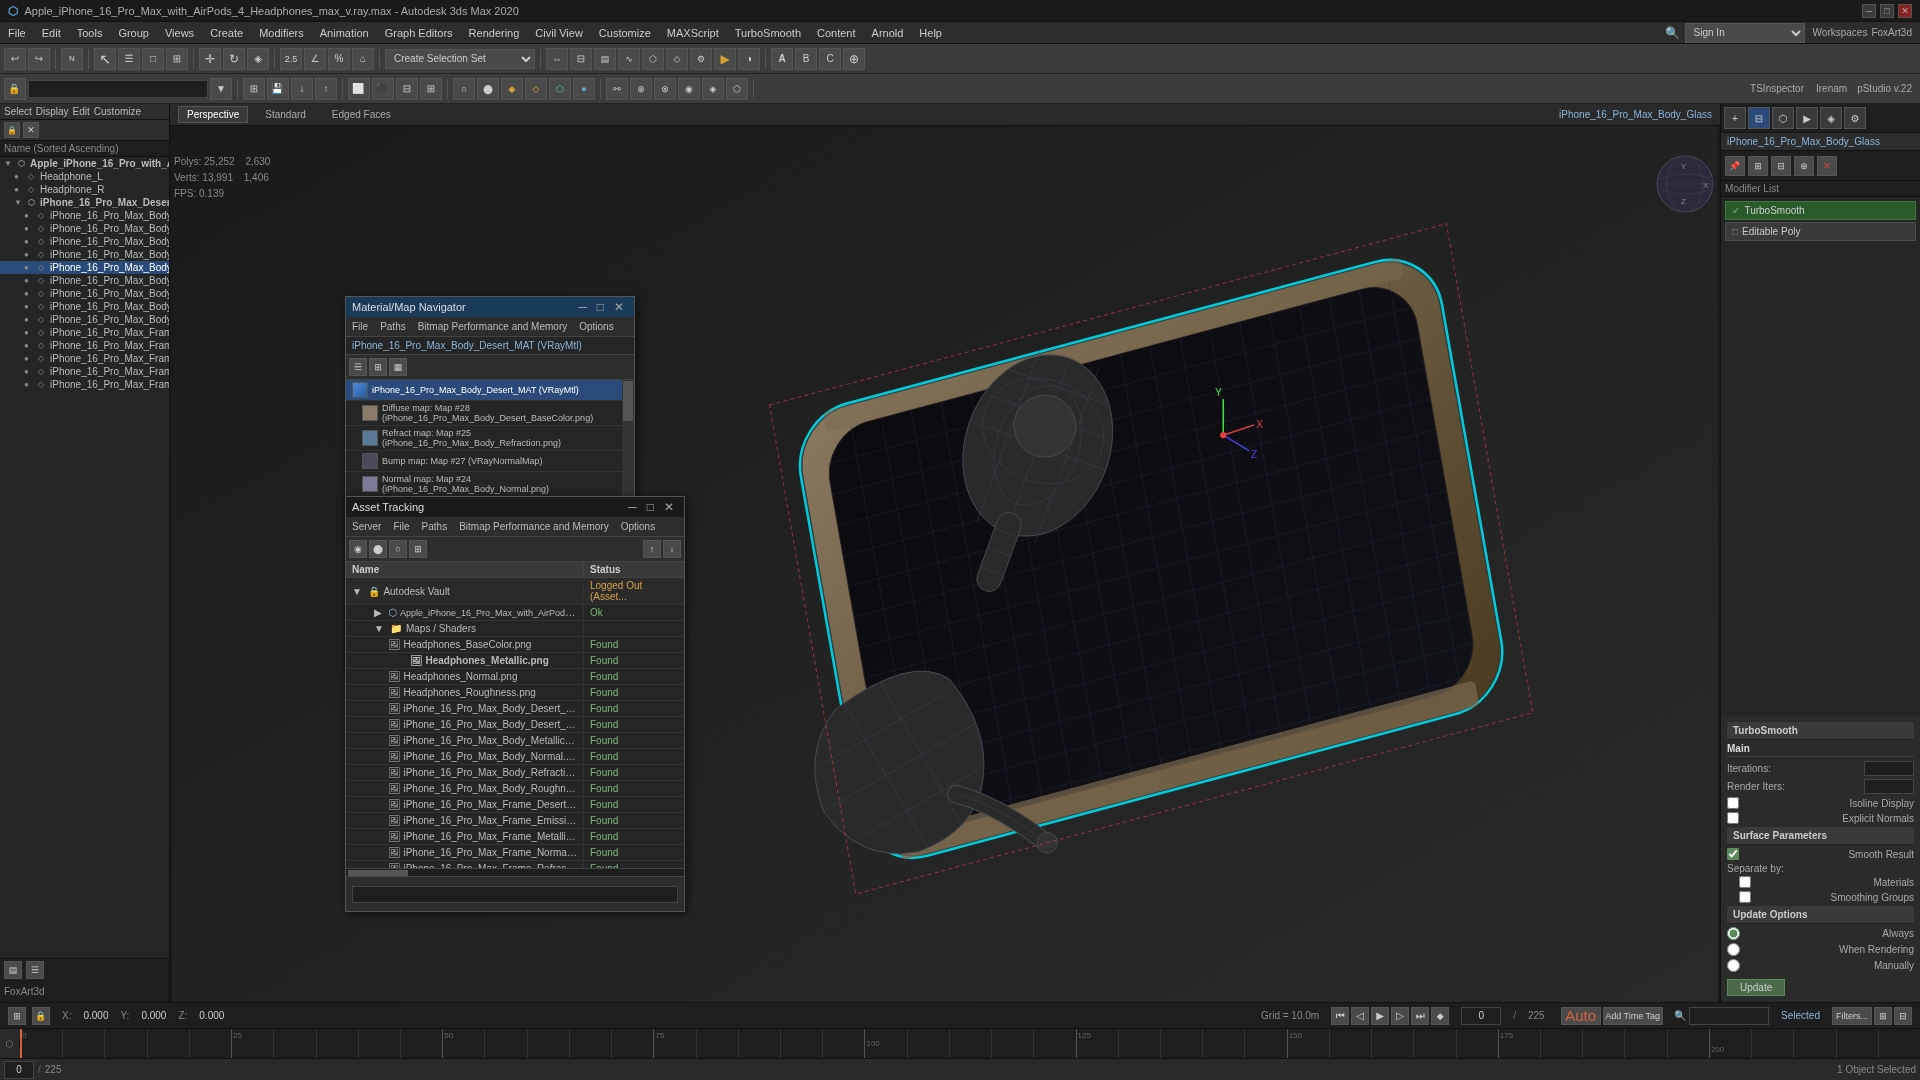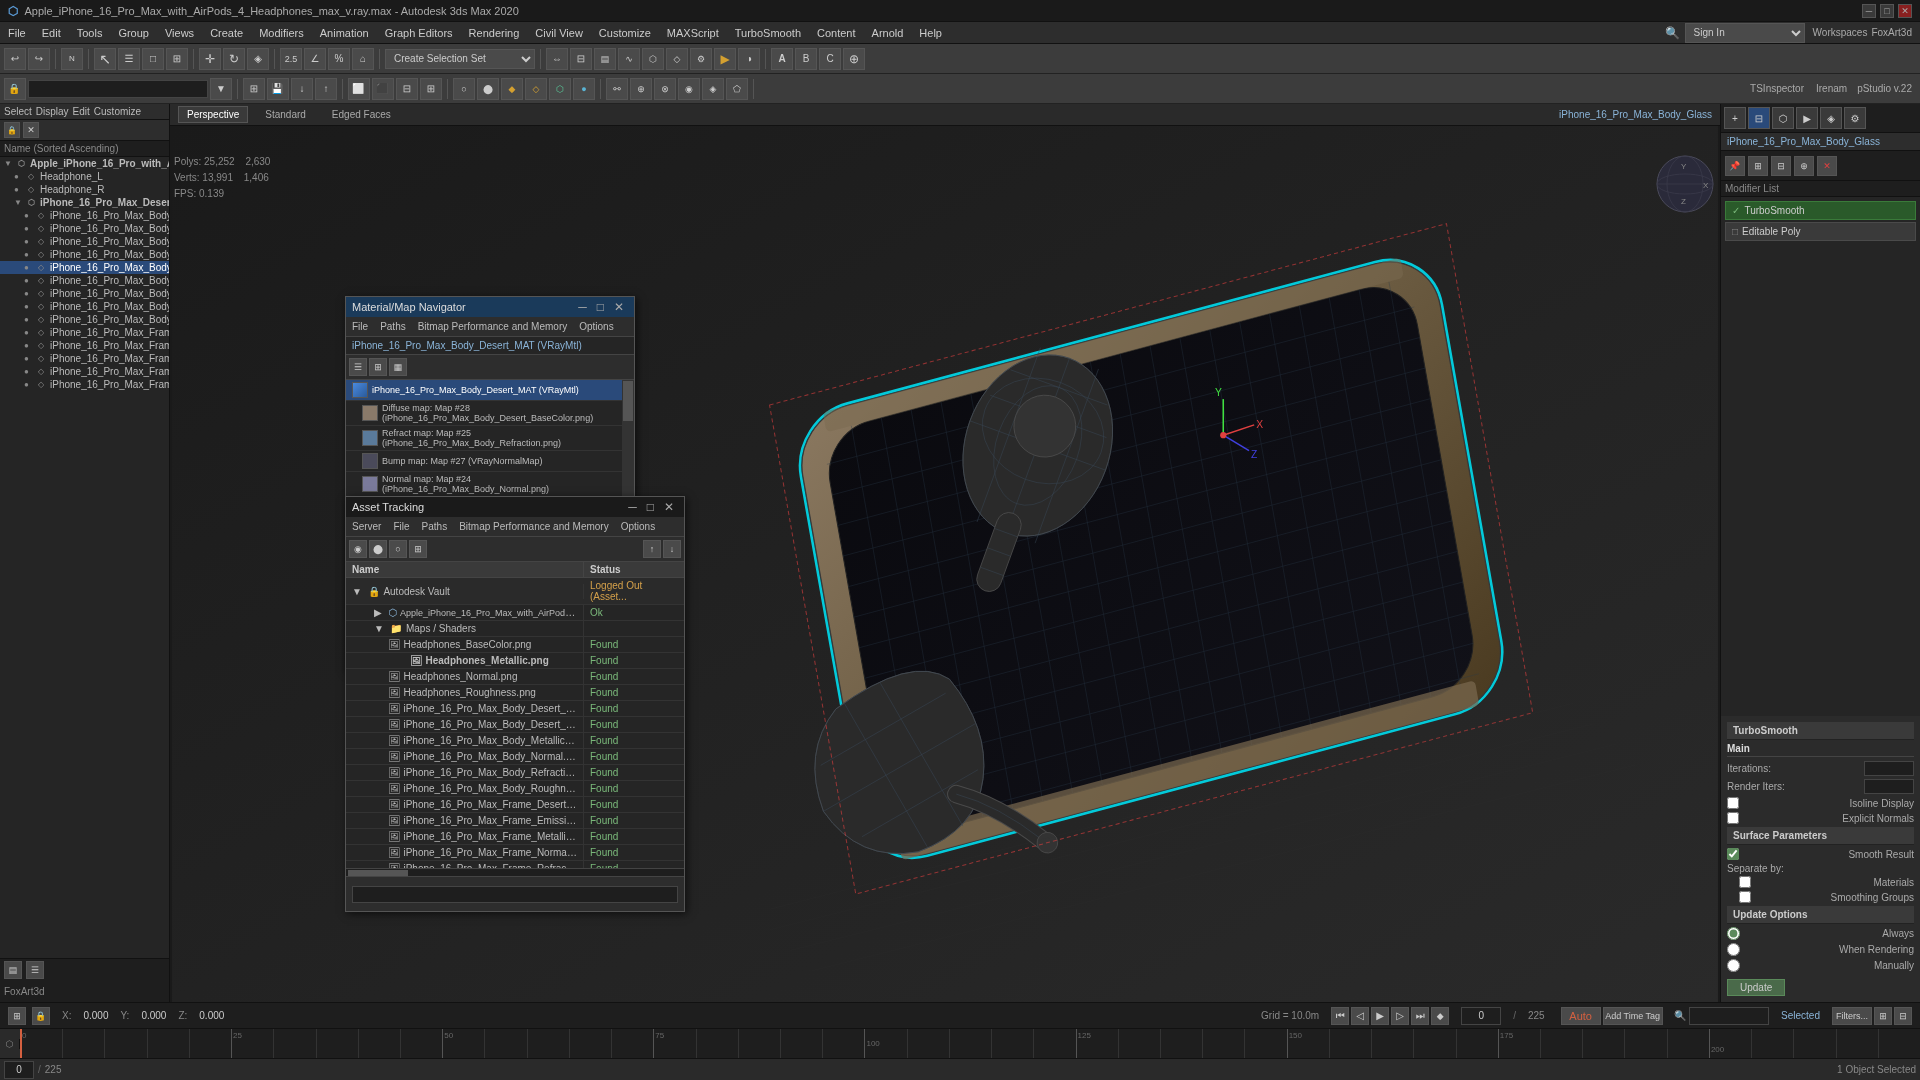--- a/index.html
+++ b/index.html
@@ -1361,21 +1361,21 @@
     <div class="tb-btn" style="width:18px;height:18px;font-size:10px;">▶</div>
     <div class="tb-btn" style="width:18px;height:18px;font-size:10px;">▷</div>
     <div class="tb-btn" style="width:18px;height:18px;font-size:10px;">⏭</div>
     <div class="tb-btn" style="width:18px;height:18px;font-size:9px;">◆</div>
   </div>
 
   <input type="text" value="0" style="width: 40px; height: 18px; background: rgb(30, 30, 30); border: 1px solid rgb(68, 68, 68); color: rgb(204, 204, 204); font-size: 10px; text-align: center;">
   <span style="color:#666;">/</span>
   <span style="color:#888;">225</span>
   <div style="display:flex;align-items:center;gap:2px;margin-left:4px;">
-    <div class="tb-btn" style="width:40px;height:18px;font-size:11px;color:#d46040;">Auto</div>
+    <div class="tb-btn" style="width:40px;height:18px;font-size:15px;color:#d46040;">Auto</div>
     <div class="tb-btn" style="width:60px;height:18px;font-size:9px;">Add Time Tag</div>
   </div>
 
   <div style="display:flex;align-items:center;gap:2px;">
     <span style="font-size:10px;color:#888;">🔍</span>
     <input type="text" style="width: 80px; height: 18px; background: rgb(30, 30, 30); border: 1px solid rgb(68, 68, 68); color: rgb(136, 136, 136); font-size: 10px; padding: 0px 4px;">
   </div>
 
   <span style="color:#8ab4d8;font-size:10px;">Selected</span>
   <div style="display:flex;gap:2px;">

